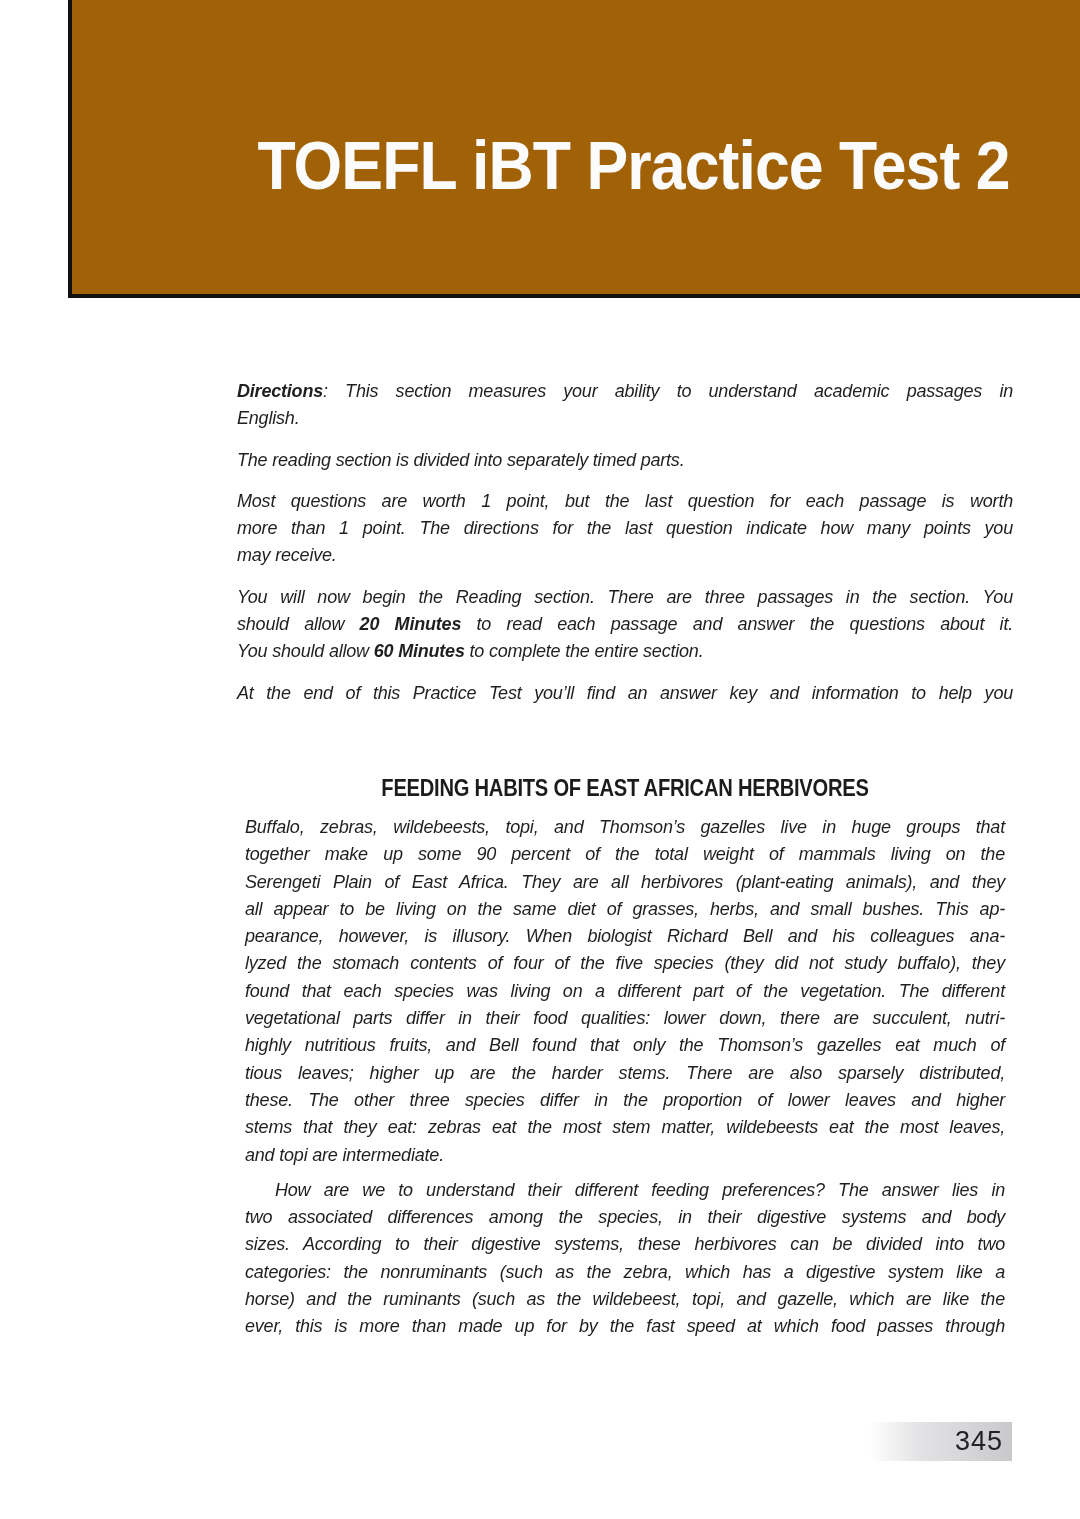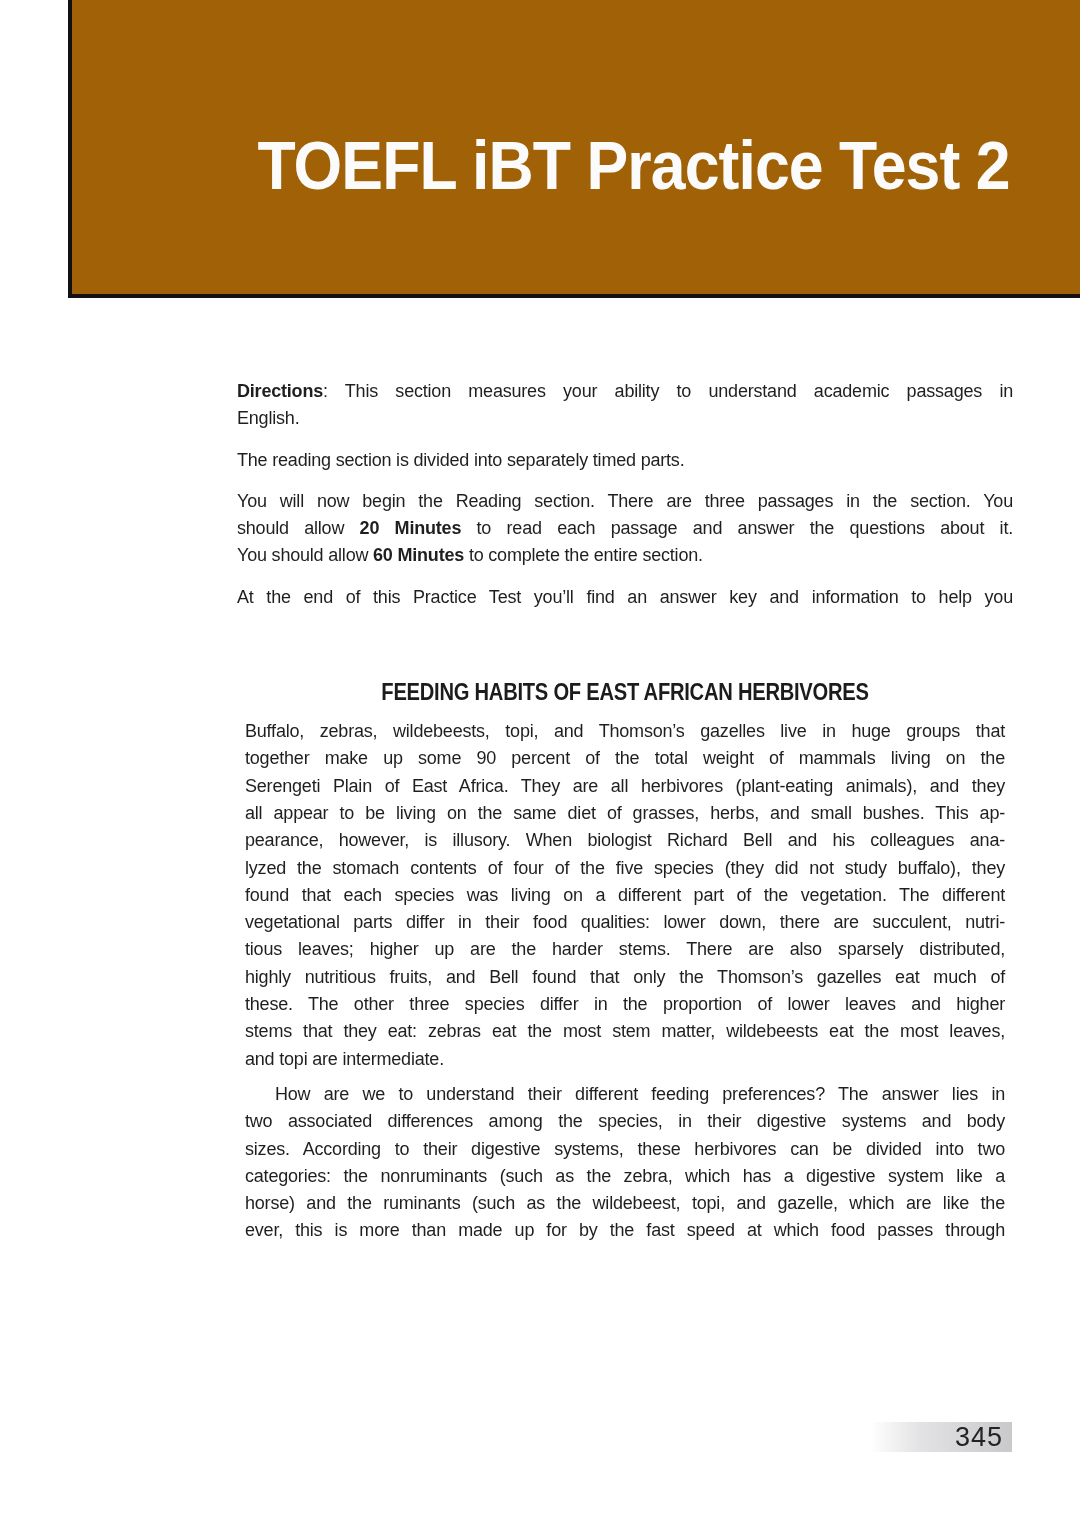--- a/index.html
+++ b/index.html
@@ -40,21 +40,21 @@
   }
 
   
   .content {
     position: absolute;
     left: 237px;
     top: 298px;
     width: 776px;
   }
   .directions-section { margin-top: 80px; }
-  .para { margin: 0 0 14px 0; }
+  .para { margin: 0 0 14px 0; font-style: italic; }
   .directions-section .para:last-child { margin-bottom: 0; }
 
   .line {
     font-size: 18px;
     line-height: 27.3px;
     letter-spacing: -0.2px;
     white-space: normal;
   }
   .line.j {
     text-align: justify;
@@ -76,21 +76,21 @@
     white-space: nowrap;
   }
   .reading-passage .para { margin: 8px; }
 
   
   .page-number-bar {
     position: absolute;
     left: 870px;
     top: 1422px;
     width: 142px;
-    height: 30px;
+    height: 39px;
     background: linear-gradient(90deg, #ffffff 0%, #e3e3e5 35%, #c9c9cb 100%);
     display: flex;
     align-items: center;
     justify-content: flex-end;
     padding-right: 9px;
     box-sizing: border-box;
   }
   .page-number {
     font-size: 27px;
     letter-spacing: 1px;
@@ -110,20 +110,25 @@
 
     <div class="directions-section">
         <div class="para">
           <div class="line j"><b>Directions</b>: This section measures your ability to understand academic passages in</div>
           <div class="line">English.</div>
         </div>
         <div class="para">
           <div class="line">The reading section is divided into separately timed parts.</div>
         </div>
         <div class="para">
+          <div class="line j">Most questions are worth 1 point, but the last question for each passage is worth</div>
+          <div class="line j">more than 1 point. The directions for the last question indicate how many points you</div>
+          <div class="line">may receive.</div>
+        </div>
+        <div class="para">
           <div class="line j">You will now begin the Reading section. There are three passages in the section. You</div>
           <div class="line j">should allow <b>20 Minutes</b> to read each passage and answer the questions about it.</div>
           <div class="line">You should allow <b>60 Minutes</b> to complete the entire section.</div>
         </div>
         <div class="para">
           <div class="line j">At the end of this Practice Test you’ll find an answer key and information to help you</div>
         </div>
       </div>
 
     <h2 class="passage-heading">FEEDING HABITS OF EAST AFRICAN HERBIVORES</h2>
@@ -131,22 +136,22 @@
     <div class="reading-passage">
         <div class="para">
           <div class="line j">Buffalo, zebras, wildebeests, topi, and Thomson’s gazelles live in huge groups that</div>
           <div class="line j">together make up some 90 percent of the total weight of mammals living on the</div>
           <div class="line j">Serengeti Plain of East Africa. They are all herbivores (plant-eating animals), and they</div>
           <div class="line j">all appear to be living on the same diet of grasses, herbs, and small bushes. This ap-</div>
           <div class="line j">pearance, however, is illusory. When biologist Richard Bell and his colleagues ana-</div>
           <div class="line j">lyzed the stomach contents of four of the five species (they did not study buffalo), they</div>
           <div class="line j">found that each species was living on a different part of the vegetation. The different</div>
           <div class="line j">vegetational parts differ in their food qualities: lower down, there are succulent, nutri-</div>
+          <div class="line j">highly nutritious fruits, and Bell found that only the Thomson’s gazelles eat much of</div>
           <div class="line j">tious leaves; higher up are the harder stems. There are also sparsely distributed,</div>
-          <div class="line j">highly nutritious fruits, and Bell found that only the Thomson’s gazelles eat much of</div>
           <div class="line j">these. The other three species differ in the proportion of lower leaves and higher</div>
           <div class="line j">stems that they eat: zebras eat the most stem matter, wildebeests eat the most leaves,</div>
           <div class="line">and topi are intermediate.</div>
         </div>
         <div class="para">
           <div class="line j ind">How are we to understand their different feeding preferences? The answer lies in</div>
           <div class="line j">two associated differences among the species, in their digestive systems and body</div>
           <div class="line j">sizes. According to their digestive systems, these herbivores can be divided into two</div>
           <div class="line j">categories: the nonruminants (such as the zebra, which has a digestive system like a</div>
           <div class="line j">horse) and the ruminants (such as the wildebeest, topi, and gazelle, which are like the</div>

